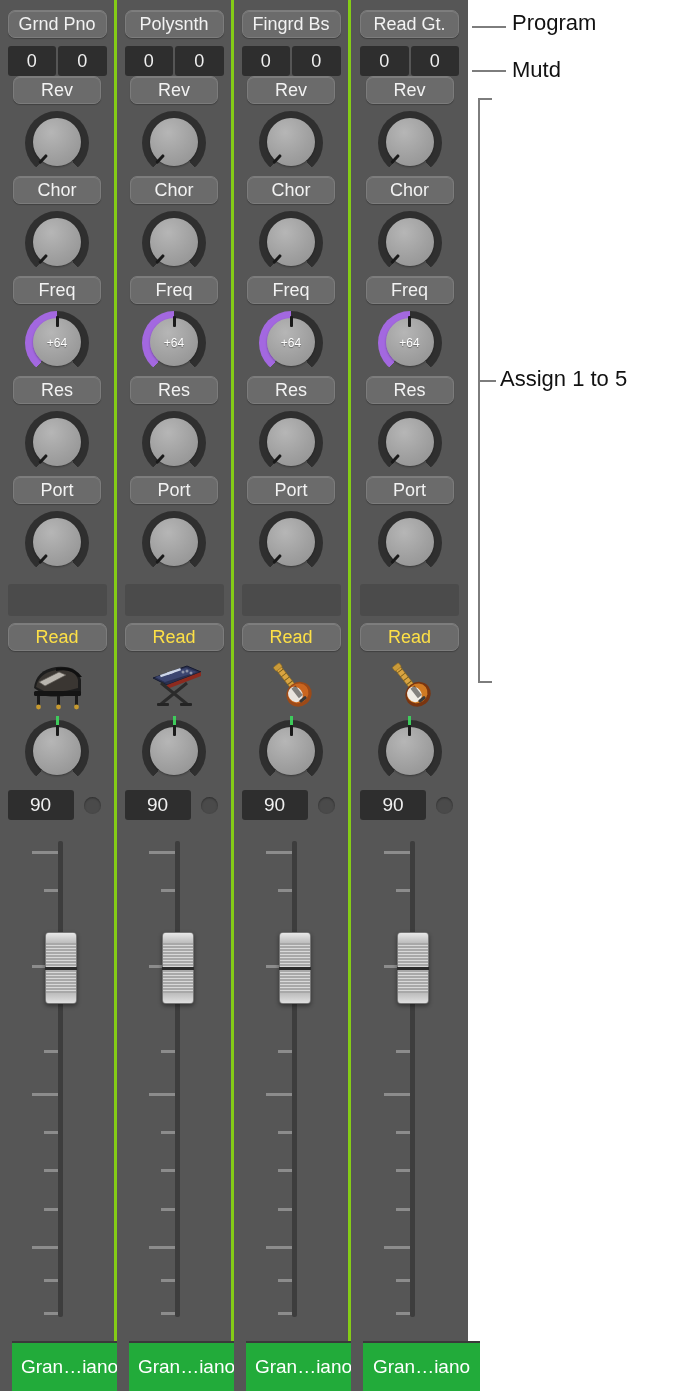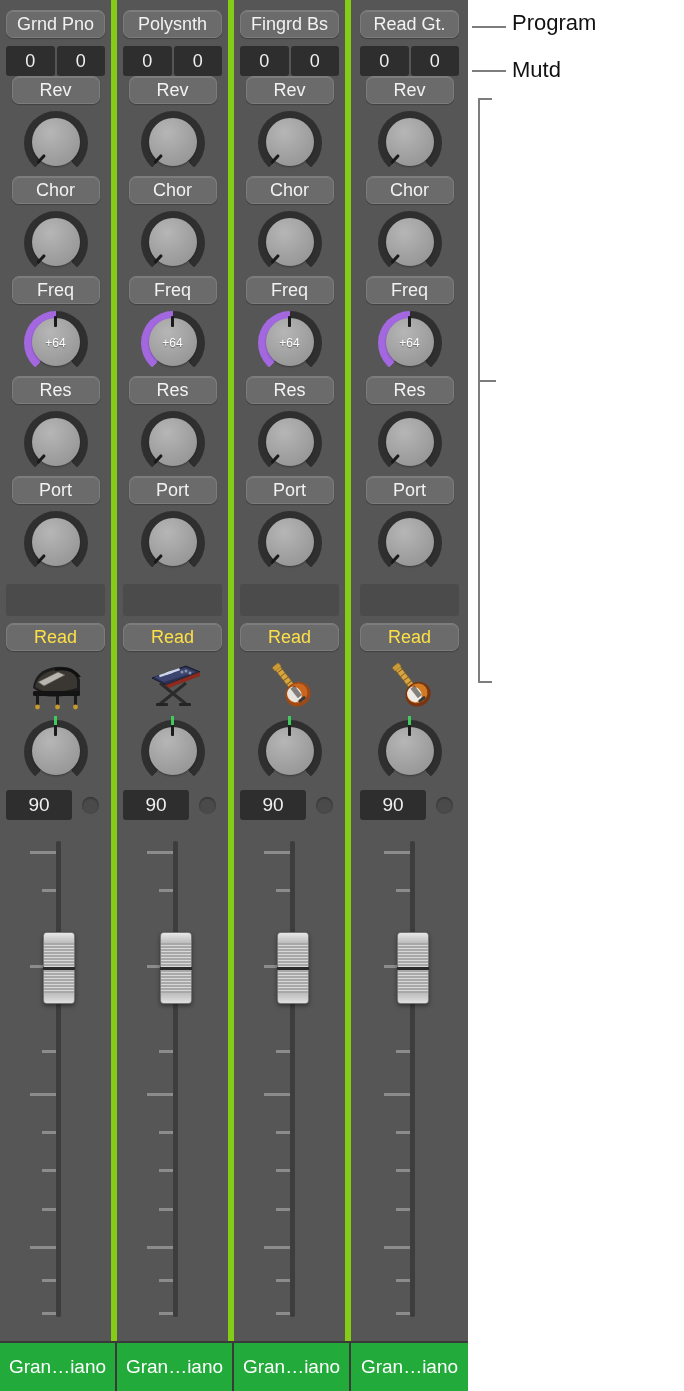--- a/index.html
+++ b/index.html
@@ -14,21 +14,21 @@
   
   .mixer {
     position: absolute; left: 0; top: 0;
     width: 468px; height: 1391px;
     background: #565656;
     display: flex;
   }
   .channel {
     width: 117px; height: 100%;
     background: #565656;
-    border-right: 6px solid #84cc16;
+    border-right: 3px solid #84cc16;
     display: flex; flex-direction: column; align-items: center;
     position: relative;
   }
   .channel:last-child { border-right: none; }
 
   
   .btn {
     width: 99px; height: 28px;
     background: #6b6b6b;
     border: 1px solid #7c7c7c;
@@ -203,21 +203,21 @@
 
   
   .namestrip {
     width: 117px; height: 50px;
     background: #22ab3a;
     border-top: 2px solid #3a3a3a;
     border-right: 2px solid #3a3a3a;
     color: #ffffff;
     font-size: 19px;
     display: flex; align-items: center; justify-content: center;
-    position: absolute; left: 0; bottom: 0;
+    position: absolute; left: 12px; bottom: 0;
     white-space: nowrap; overflow: hidden;
   }
   .channel:last-child .namestrip { border-right: none; }
 
   
   .anno { position: absolute; color: #111; font-size: 22px; white-space: nowrap; }
   .leader { position: absolute; background: #7d7d7d; }
   .leader.h { height: 2px; }
   .leader.v { width: 2px; }
 </style>
@@ -689,14 +689,15 @@
   <div class="leader h" style="left:472px; top:26px; width:34px;"></div>
   <div class="anno" style="left:512px; top:10px;">Program</div>
 
   <div class="leader h" style="left:472px; top:70px; width:34px;"></div>
   <div class="anno" style="left:512px; top:57px;">Mutd</div>
 
   <div class="leader v" style="left:478px; top:98px; height:585px;"></div>
   <div class="leader h" style="left:478px; top:98px; width:14px;"></div>
   <div class="leader h" style="left:478px; top:681px; width:14px;"></div>
   <div class="leader h" style="left:478px; top:380px; width:18px;"></div>
+  <div class="anno" style="left:500px; top:366px;">Assign 1 to 5</div>
 
 </div>
 
 </body></html>

